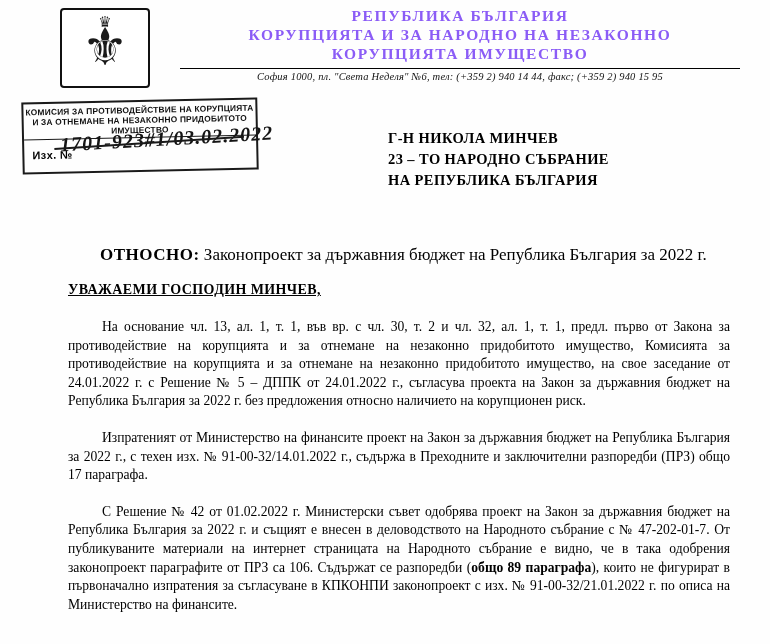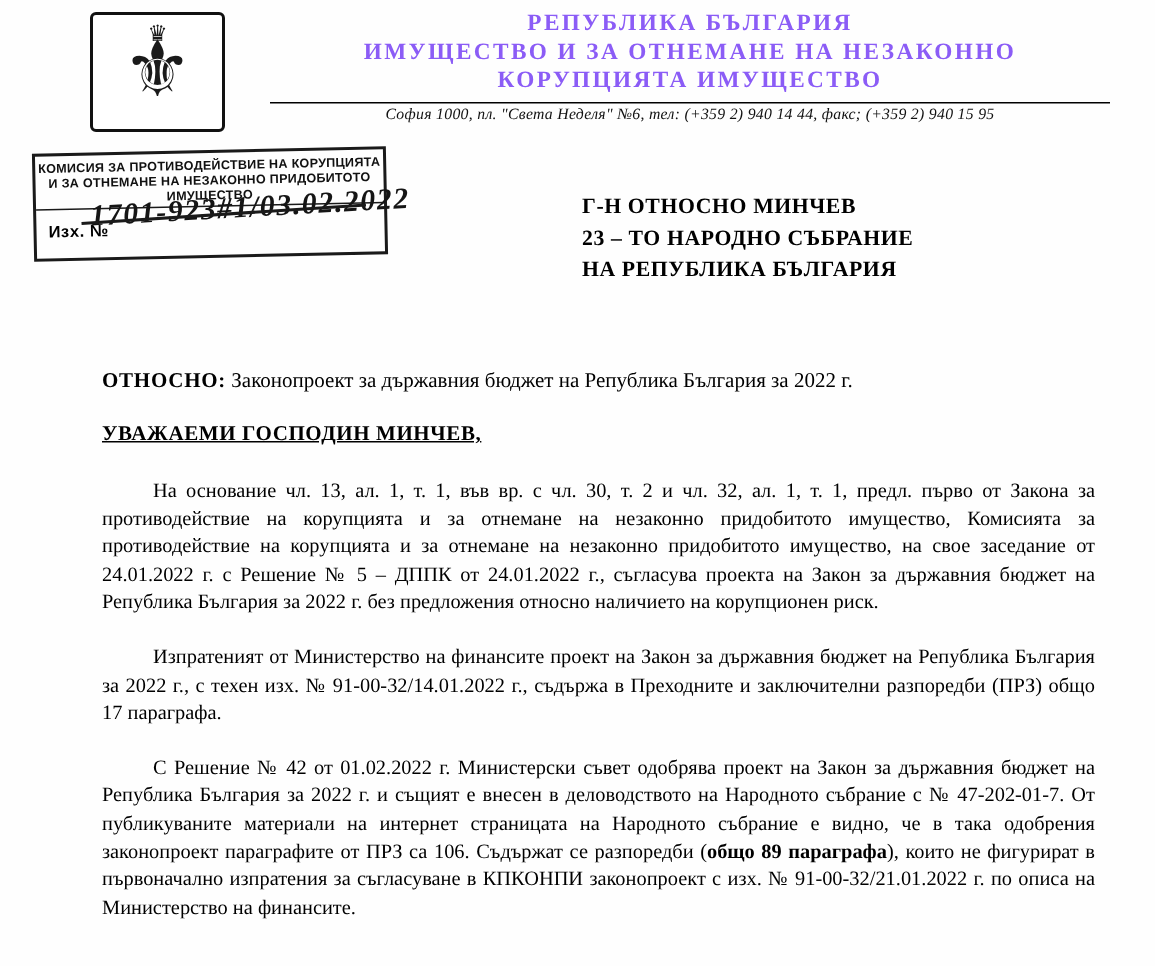--- a/index.html
+++ b/index.html
@@ -153,25 +153,26 @@
   }
 
   
   .body-block {
     position: absolute;
     left: 68px;
     right: 40px;
     top: 246px;
   }
   .subject {
-    font-size: 14px;
+    font-size: 17px;
     line-height: 18px;
     margin-bottom: 18px;
     padding-left: 42px;
     text-indent: -42px;
+    margin-left: 32px;
   }
   .subject .lbl {
     font-weight: bold;
     letter-spacing: 0.5px;
   }
   .salutation {
     font-weight: bold;
     font-size: 14px;
     letter-spacing: 0.4px;
     margin-bottom: 20px;
@@ -194,37 +195,37 @@
 
   <div class="header">
 
     <div class="emblem">
       <span class="crown">♛</span>
       <span class="lion">⚜</span>
     </div>
 
     <div class="header-text">
       <div class="line">РЕПУБЛИКА БЪЛГАРИЯ</div>
-      <div class="line">ИМУЩЕСТВО И ЗА ОТНЕМАНЕ НА НЕЗАКОННО</div>
+      <div class="line">КОРУПЦИЯТА И ЗА НАРОДНО НА НЕЗАКОННО</div>
       <div class="line">КОРУПЦИЯТА ИМУЩЕСТВО</div>
       <div class="header-rule"></div>
       <div class="contact">София 1000, пл. "Света Неделя" №6, тел: (+359 2)  940 14 44, факс; (+359 2) 940 15 95</div>
     </div>
   </div>
 
   <div class="stamp">
     <div class="stamp-line1">КОМИСИЯ ЗА ПРОТИВОДЕЙСТВИЕ НА КОРУПЦИЯТА И ЗА ОТНЕМАНЕ НА НЕЗАКОННО ПРИДОБИТОТО ИМУЩЕСТВО</div>
     <div class="stamp-sep"></div>
     <div class="stamp-no">Изх. №</div>
     <div class="handwriting">1701-923#1/03.02.2022</div>
     <div class="strike"></div>
   </div>
 
   <div class="addressee">
-    <div>Г-Н ОТНОСНО МИНЧЕВ</div>
+    <div>Г-Н НИКОЛА МИНЧЕВ</div>
     <div>23 – ТО НАРОДНО СЪБРАНИЕ</div>
     <div>НА РЕПУБЛИКА БЪЛГАРИЯ</div>
   </div>
 
   <div class="body-block">
 
     <div class="subject">
       <span class="lbl">ОТНОСНО:</span>
       <span>Законопроект за държавния бюджет на Република България за 2022 г.</span>
     </div>

